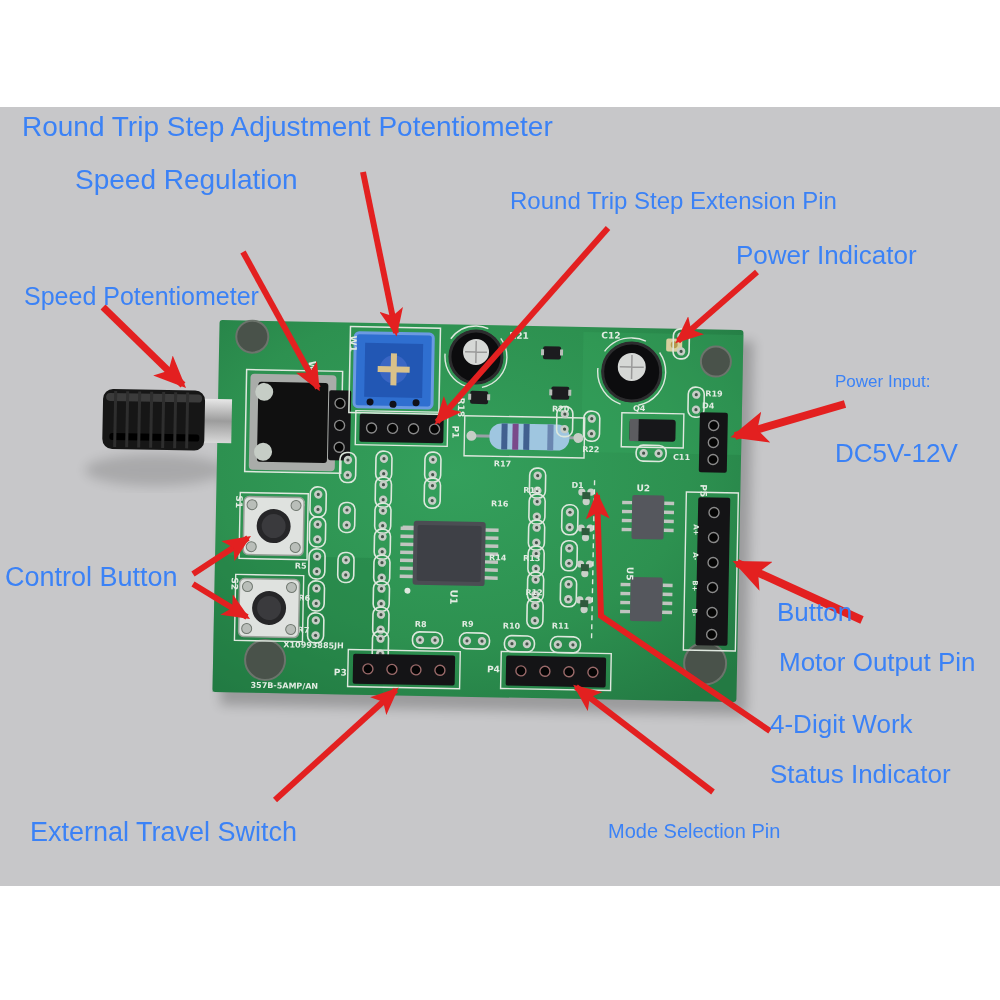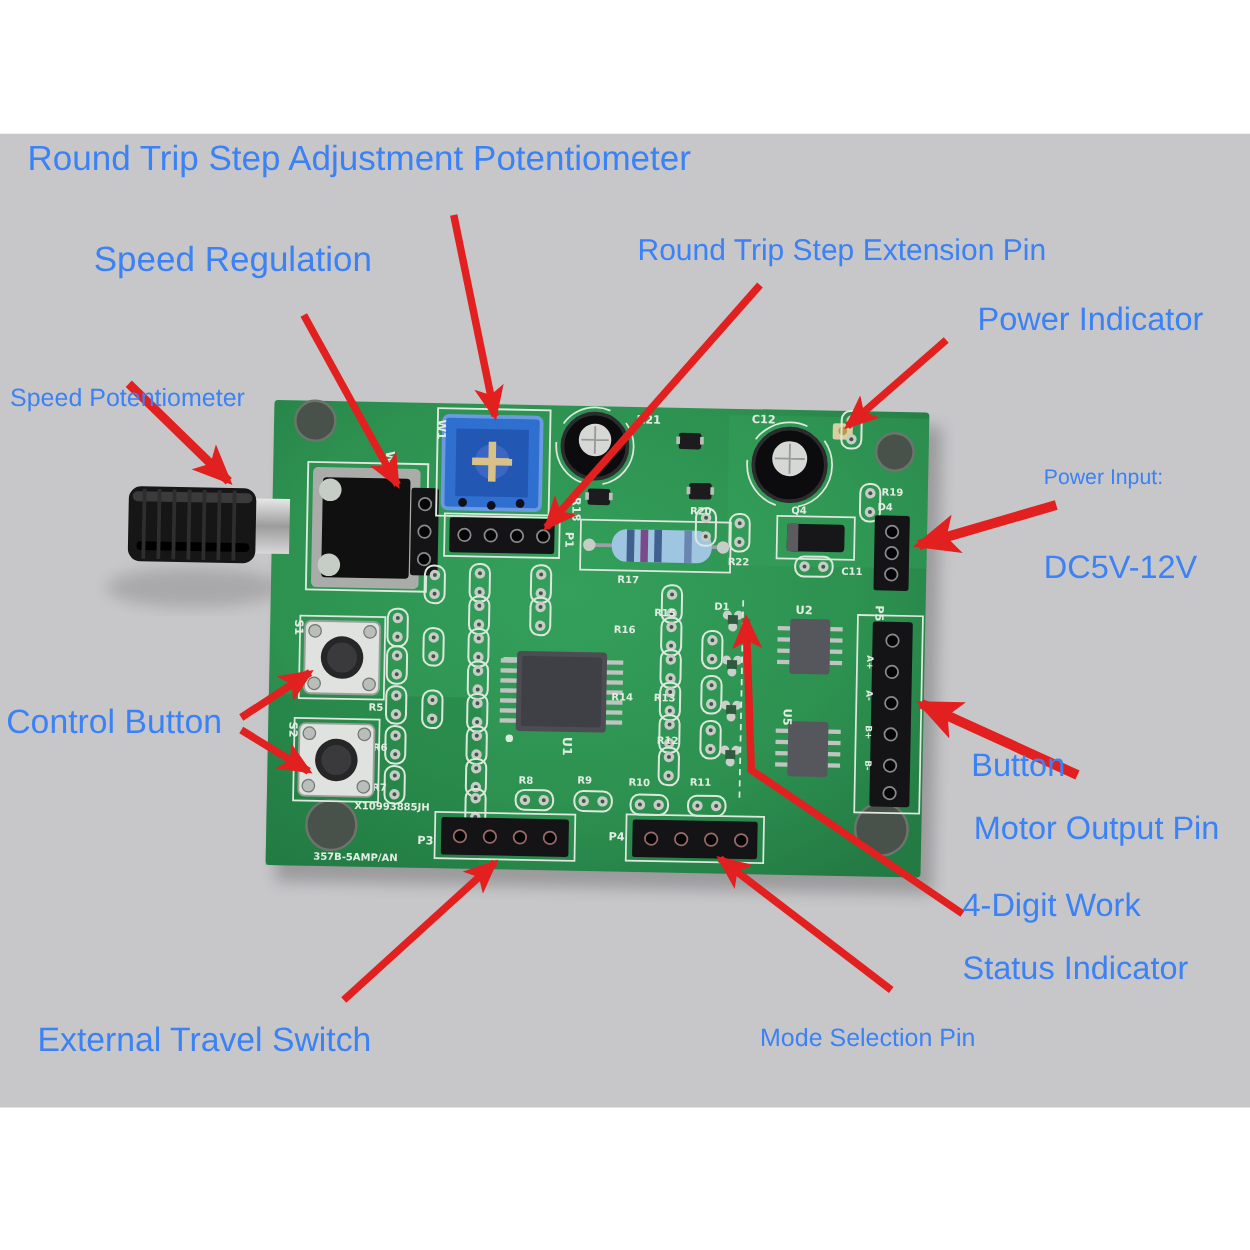--- a/index.html
+++ b/index.html
@@ -370,24 +370,24 @@
       <line x1="193" y1="574" x2="248" y2="538" stroke-width="6" marker-end="url(#ah)"></line>
       <line x1="193" y1="584" x2="247" y2="617" stroke-width="6" marker-end="url(#ah)"></line>
       <line x1="275" y1="800" x2="396" y2="690" stroke-width="6" marker-end="url(#ah)"></line>
       <line x1="713" y1="792" x2="576" y2="687" stroke-width="6" marker-end="url(#ah)"></line>
       <polyline points="770,731 601,616 597,495" stroke-width="6" marker-end="url(#ah)"></polyline>
       <line x1="862" y1="620" x2="737" y2="563" stroke-width="8" marker-end="url(#ah)"></line>
     </g>
   </svg>
 
   <div class="lbl" style="left:22px;top:112px;font-size:28px;">Round Trip Step Adjustment Potentiometer</div>
-  <div class="lbl" style="left:75px;top:165px;font-size:28px;margin-top:28px;">Speed Regulation</div>
+  <div class="lbl" style="left:75px;top:165px;font-size:28px;">Speed Regulation</div>
   <div class="lbl" style="left:510px;top:188px;font-size:24px;">Round Trip Step Extension Pin</div>
-  <div class="lbl" style="left:782px;top:241px;font-size:26px;">Power Indicator</div>
-  <div class="lbl" style="left:8px;top:283px;font-size:20px;margin-top:25px;">Speed Potentiometer</div>
+  <div class="lbl" style="left:736px;top:241px;font-size:26px;">Power Indicator</div>
+  <div class="lbl" style="left:24px;top:283px;font-size:25px;">Speed Potentiometer</div>
   <div class="lbl" style="left:835px;top:373px;font-size:17px;">Power Input:</div>
   <div class="lbl" style="left:835px;top:423px;font-size:26px;margin-top:16px;">DC5V-12V</div>
   <div class="lbl" style="left:5px;top:563px;font-size:27px;">Control Button</div>
   <div class="lbl" style="left:777px;top:598px;font-size:26px;">Button</div>
   <div class="lbl" style="left:779px;top:648px;font-size:26px;">Motor Output Pin</div>
   <div class="lbl" style="left:770px;top:710px;font-size:26px;">4-Digit Work</div>
   <div class="lbl" style="left:770px;top:760px;font-size:26px;">Status Indicator</div>
   <div class="lbl" style="left:30px;top:818px;font-size:27px;">External Travel Switch</div>
   <div class="lbl" style="left:608px;top:820px;font-size:20px;">Mode Selection Pin</div>
 </div>

